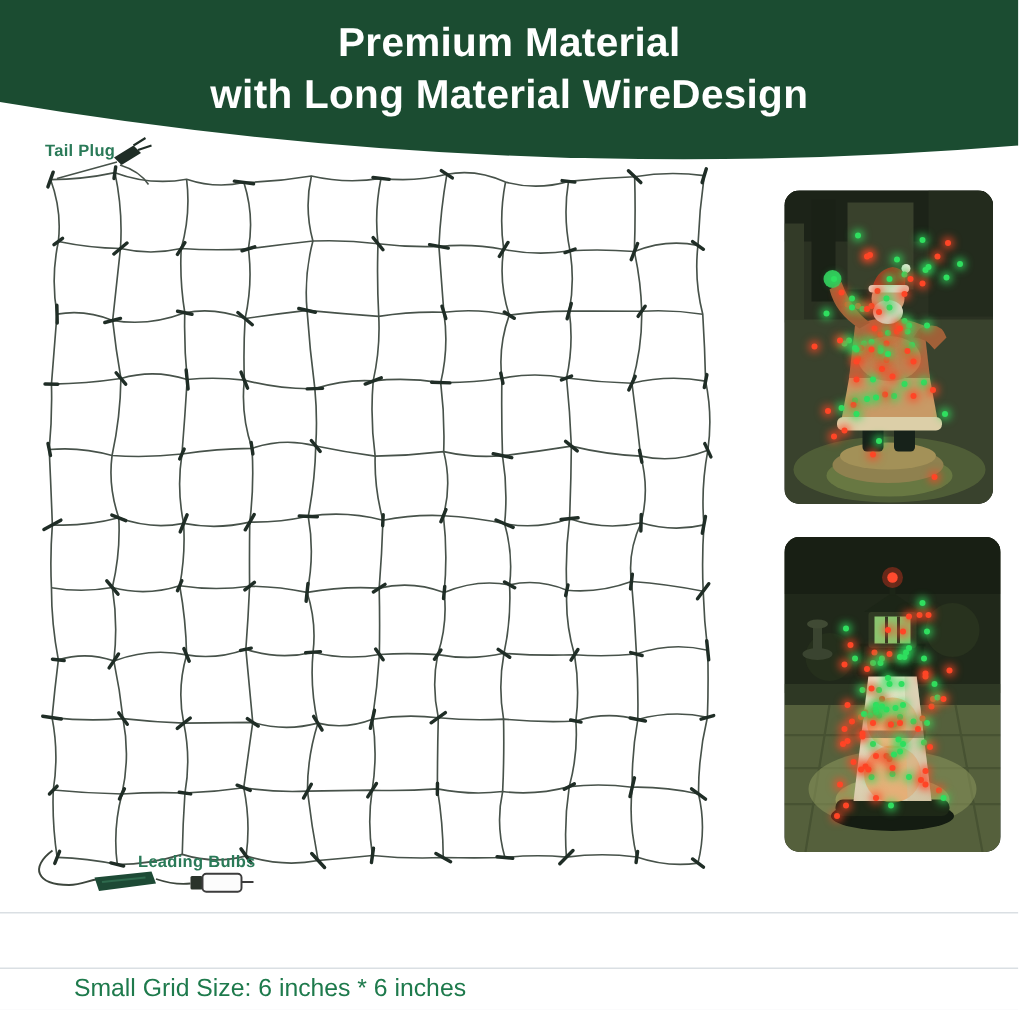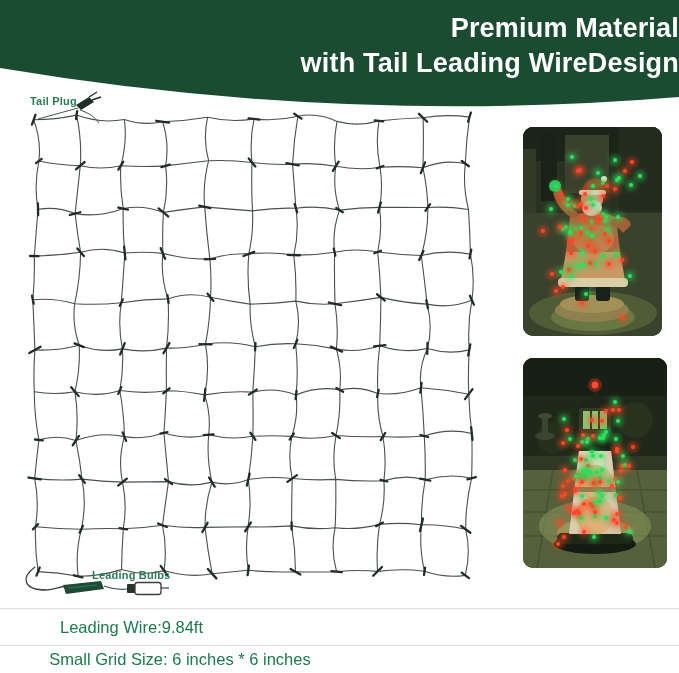--- a/index.html
+++ b/index.html
@@ -1,21 +1,21 @@
 <!DOCTYPE html>
 <html style="--banner-text: #ffffff; --label-green: #2a7a58; --wire: #47524a; --knot: #1f2d26; --spec-text: #1e7a4c; --spec-border: #dadfe3; --light-red: #ff4526; --light-green: #2fdf5f;"><head>
 <meta charset="utf-8">
 <style>
   html,body{margin:0;padding:0;background:#fff;}
   #page{position:relative;width:679px;height:673px;background:#ffffff;overflow:hidden;
         font-family:"Liberation Sans",sans-serif;}
 
   
   #banner-svg{position:absolute;left:0;top:0;}
-  .banner-title{position:absolute;top:11px;left:0;width:679px;text-align:right;
+  .banner-title{position:absolute;top:11px;left:0;width:679px;text-align:center;
                 color:var(--banner-text,#fff);font-weight:bold;font-size:27px;line-height:35px;
                 letter-spacing:0.2px;}
 
   
   .diagram-label{position:absolute;color:var(--label-green,#2a7a58);font-size:11px;
                  font-weight:600;letter-spacing:0.2px;}
   #tail-plug-label{left:30px;top:95px;}
   #leading-wire-label{left:92px;top:569px;}
   #net-svg{position:absolute;left:0;top:0;pointer-events:none;}
 
@@ -45,21 +45,21 @@
 </head>
 <body>
 
 <div id="page">
 
   <svg id="banner-svg" width="679" height="140">
     <path d="M0,0 H679 V97 Q340,125 0,68 Z" fill="#1b4c31"></path>
   </svg>
   <div class="banner-title">
     <div>Premium Material</div>
-    <div>with Tail Leading WireDesign</div>
+    <div>with Long Material WireDesign</div>
   </div>
 
   <svg id="net-svg" width="679" height="673" viewBox="0 0 679 673">
       <path d="M33.7 119.7 Q55.1 119.7 76.6 115.1 Q100.5 123.9 124.4 119.5 Q143.5 125.9 162.6 121.7 Q185.1 121.1 207.6 117.3 Q230.8 122.7 254.0 118.9 Q276.0 121.6 297.9 116.2 Q317.5 112.4 337.0 121.4 Q358.0 127.1 379.0 120.9 Q401.0 118.5 423.1 117.8 Q446.3 113.9 469.5 117.1" fill="none" stroke="var(--wire)" stroke-width="1.1"></path>
       <path d="M38.9 161.0 Q59.6 165.3 80.3 165.7 Q100.5 170.3 120.8 165.7 Q143.2 167.2 165.6 165.9 Q187.1 163.1 208.6 160.7 Q230.3 159.8 252.0 162.5 Q272.3 165.0 292.6 164.3 Q314.2 162.2 335.8 166.3 Q357.9 170.7 380.0 167.2 Q401.5 165.9 422.9 167.7 Q444.1 159.2 465.3 163.6" fill="none" stroke="var(--wire)" stroke-width="1.1"></path>
       <path d="M38.0 209.4 Q56.6 206.1 75.1 213.6 Q99.1 217.7 123.2 208.5 Q143.3 204.7 163.4 212.4 Q184.1 209.3 204.7 206.9 Q228.6 209.2 252.5 210.9 Q274.2 207.5 295.9 208.2 Q317.7 205.4 339.5 210.1 Q359.5 207.5 379.5 207.4 Q403.6 207.3 427.8 207.5 Q448.1 206.3 468.5 209.5" fill="none" stroke="var(--wire)" stroke-width="1.1"></path>
       <path d="M34.3 256.1 Q57.4 255.7 80.6 252.3 Q102.7 245.9 124.8 253.0 Q143.8 251.2 162.9 253.4 Q186.4 259.6 209.9 259.1 Q229.4 252.8 248.8 253.9 Q271.3 251.5 293.8 255.1 Q314.2 255.4 334.6 252.2 Q356.1 247.9 377.7 252.0 Q399.5 254.9 421.3 255.5 Q445.9 249.6 470.4 254.1" fill="none" stroke="var(--wire)" stroke-width="1.1"></path>
       <path d="M32.8 299.7 Q53.8 297.7 74.7 303.7 Q98.0 305.3 121.3 302.7 Q144.7 299.1 168.0 298.9 Q189.3 291.6 210.5 297.3 Q230.3 301.4 250.1 304.1 Q273.0 303.8 295.8 301.1 Q315.4 305.5 335.0 303.8 Q358.0 301.1 380.9 297.4 Q404.0 303.0 427.1 304.1 Q449.5 309.0 471.9 300.2" fill="none" stroke="var(--wire)" stroke-width="1.1"></path>
       <path d="M34.9 349.9 Q57.1 351.0 79.2 345.2 Q100.8 353.2 122.4 348.9 Q144.5 353.2 166.5 348.1 Q186.0 348.4 205.5 344.2 Q230.4 340.4 255.3 346.8 Q275.5 342.9 295.6 343.8 Q316.0 344.8 336.4 349.1 Q358.1 353.1 379.7 345.8 Q403.5 353.9 427.4 348.5 Q448.3 354.9 469.3 349.9" fill="none" stroke="var(--wire)" stroke-width="1.1"></path>
       <path d="M34.3 391.8 Q54.6 395.3 74.9 391.7 Q97.3 397.6 119.8 390.5 Q143.1 394.0 166.4 390.8 Q185.6 391.0 204.7 394.9 Q228.8 390.6 252.8 392.1 Q274.5 386.9 296.1 395.0 Q317.9 385.8 339.7 389.9 Q358.8 385.5 377.9 393.5 Q399.4 395.6 421.0 387.7 Q444.9 389.4 468.8 394.2" fill="none" stroke="var(--wire)" stroke-width="1.1"></path>
@@ -446,20 +446,19 @@
       <i class="dot dg" style="left: 75.6px; top: 95.5px;"></i>
       <i class="dot dg" style="left: 90.4px; top: 41.8px;"></i>
       <i class="dot dr" style="left: 56.9px; top: 121.7px;"></i>
       <i class="dot dr" style="left: 75.4px; top: 121.5px;"></i>
       <i class="dot dg" style="left: 74.9px; top: 77.6px;"></i>
       <i class="dot dr" style="left: 54.4px; top: 152.9px;"></i>
     </div>
 
   <div class="spec-table">
     <div class="spec-row spec-row1">
-      <div class="spec-cell r1c2">Leading Wire:9.84ft</div>
     </div>
     <div class="spec-row spec-row2">
       <div class="spec-cell r2c1">Small Grid Size: 6 inches * 6 inches</div>
     </div>
   </div>
 
 </div>
 
 </body></html>

